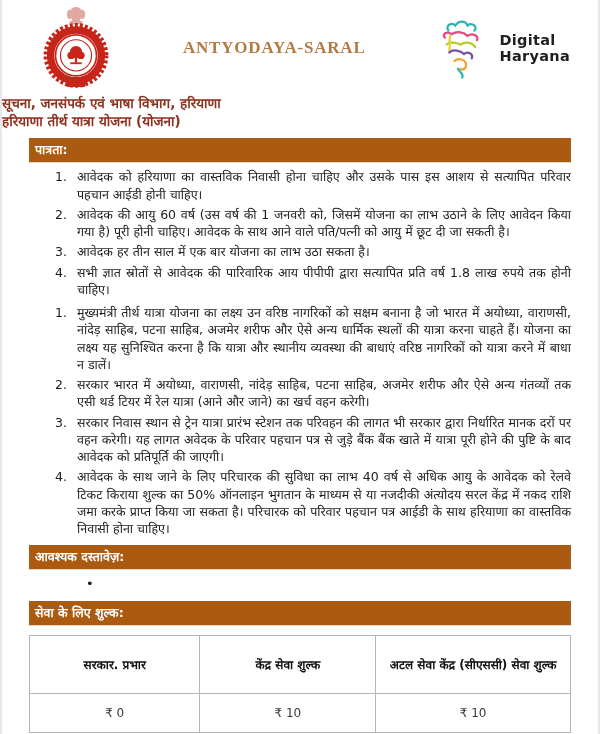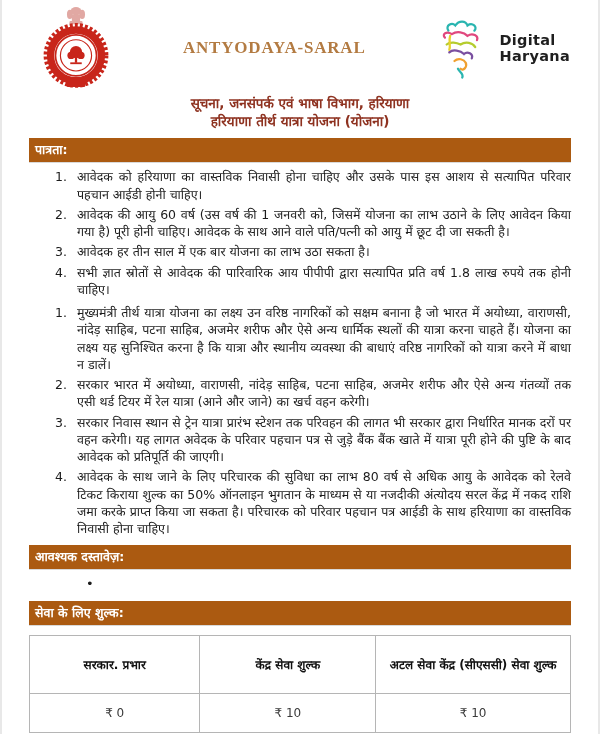--- a/index.html
+++ b/index.html
@@ -23,21 +23,21 @@
   .brand {
     flex:1; text-align:center;
     font-family:"Liberation Serif", serif;
     font-weight:bold; font-size:17px; letter-spacing:0.8px;
     color:#b37b42; padding-right:10px;
   }
   .dh-logo { display:flex; align-items:center; gap:9px; flex-shrink:0; }
   .dh-text { font-weight:bold; font-size:14.5px; line-height:1.12; color:#1f1f1f; letter-spacing:0.3px; }
   
   .doc-title {
-    text-align:center; color:#8e3220;
+    text-align:left; color:#8e3220;
     font-weight:bold; font-size:13.5px; line-height:1.35;
     margin-top:2px;
   }
   
   .content { padding:0 27px; }
   .bar {
     background:#ab5a11; color:#ffffff;
     font-weight:bold; font-size:12.5px;
     padding:3px 16px 4px 6px; margin-top:8px;
     box-shadow:0 1px 0 rgba(0,0,0,0.15);
@@ -153,21 +153,21 @@
       <div class="li">
         <span class="num">2.</span>
         <span class="txt">सरकार भारत में अयोध्या, वाराणसी, नांदेड़ साहिब, पटना साहिब, अजमेर शरीफ और ऐसे अन्य गंतव्यों तक एसी थर्ड टियर में रेल यात्रा (आने और जाने) का खर्च वहन करेगी।</span>
       </div>
       <div class="li">
         <span class="num">3.</span>
         <span class="txt">सरकार निवास स्थान से ट्रेन यात्रा प्रारंभ स्टेशन तक परिवहन की लागत भी सरकार द्वारा निर्धारित मानक दरों पर वहन करेगी। यह लागत अवेदक के परिवार पहचान पत्र से जुड़े बैंक बैंक खाते में यात्रा पूरी होने की पुष्टि के बाद आवेदक को प्रतिपूर्ति की जाएगी।</span>
       </div>
       <div class="li">
         <span class="num">4.</span>
-        <span class="txt">आवेदक के साथ जाने के लिए परिचारक की सुविधा का लाभ 80 वर्ष से अधिक आयु के आवेदक को रेलवे टिकट किराया शुल्क का 50% ऑनलाइन भुगतान के माध्यम से या नजदीकी अंत्योदय सरल केंद्र में नकद राशि जमा करके प्राप्त किया जा सकता है। परिचारक को परिवार पहचान पत्र आईडी के साथ हरियाणा का वास्तविक निवासी होना चाहिए।</span>
+        <span class="txt">आवेदक के साथ जाने के लिए परिचारक की सुविधा का लाभ 40 वर्ष से अधिक आयु के आवेदक को रेलवे टिकट किराया शुल्क का 50% ऑनलाइन भुगतान के माध्यम से या नजदीकी अंत्योदय सरल केंद्र में नकद राशि जमा करके प्राप्त किया जा सकता है। परिचारक को परिवार पहचान पत्र आईडी के साथ हरियाणा का वास्तविक निवासी होना चाहिए।</span>
       </div>
     </div>
 
     <div class="bar">आवश्यक दस्तावेज़:</div>
     <div class="bullet-row">
       <span class="bullet-dot">•</span>
     </div>
 
     <div class="bar">सेवा के लिए शुल्क:</div>
     <table class="fees-table">

